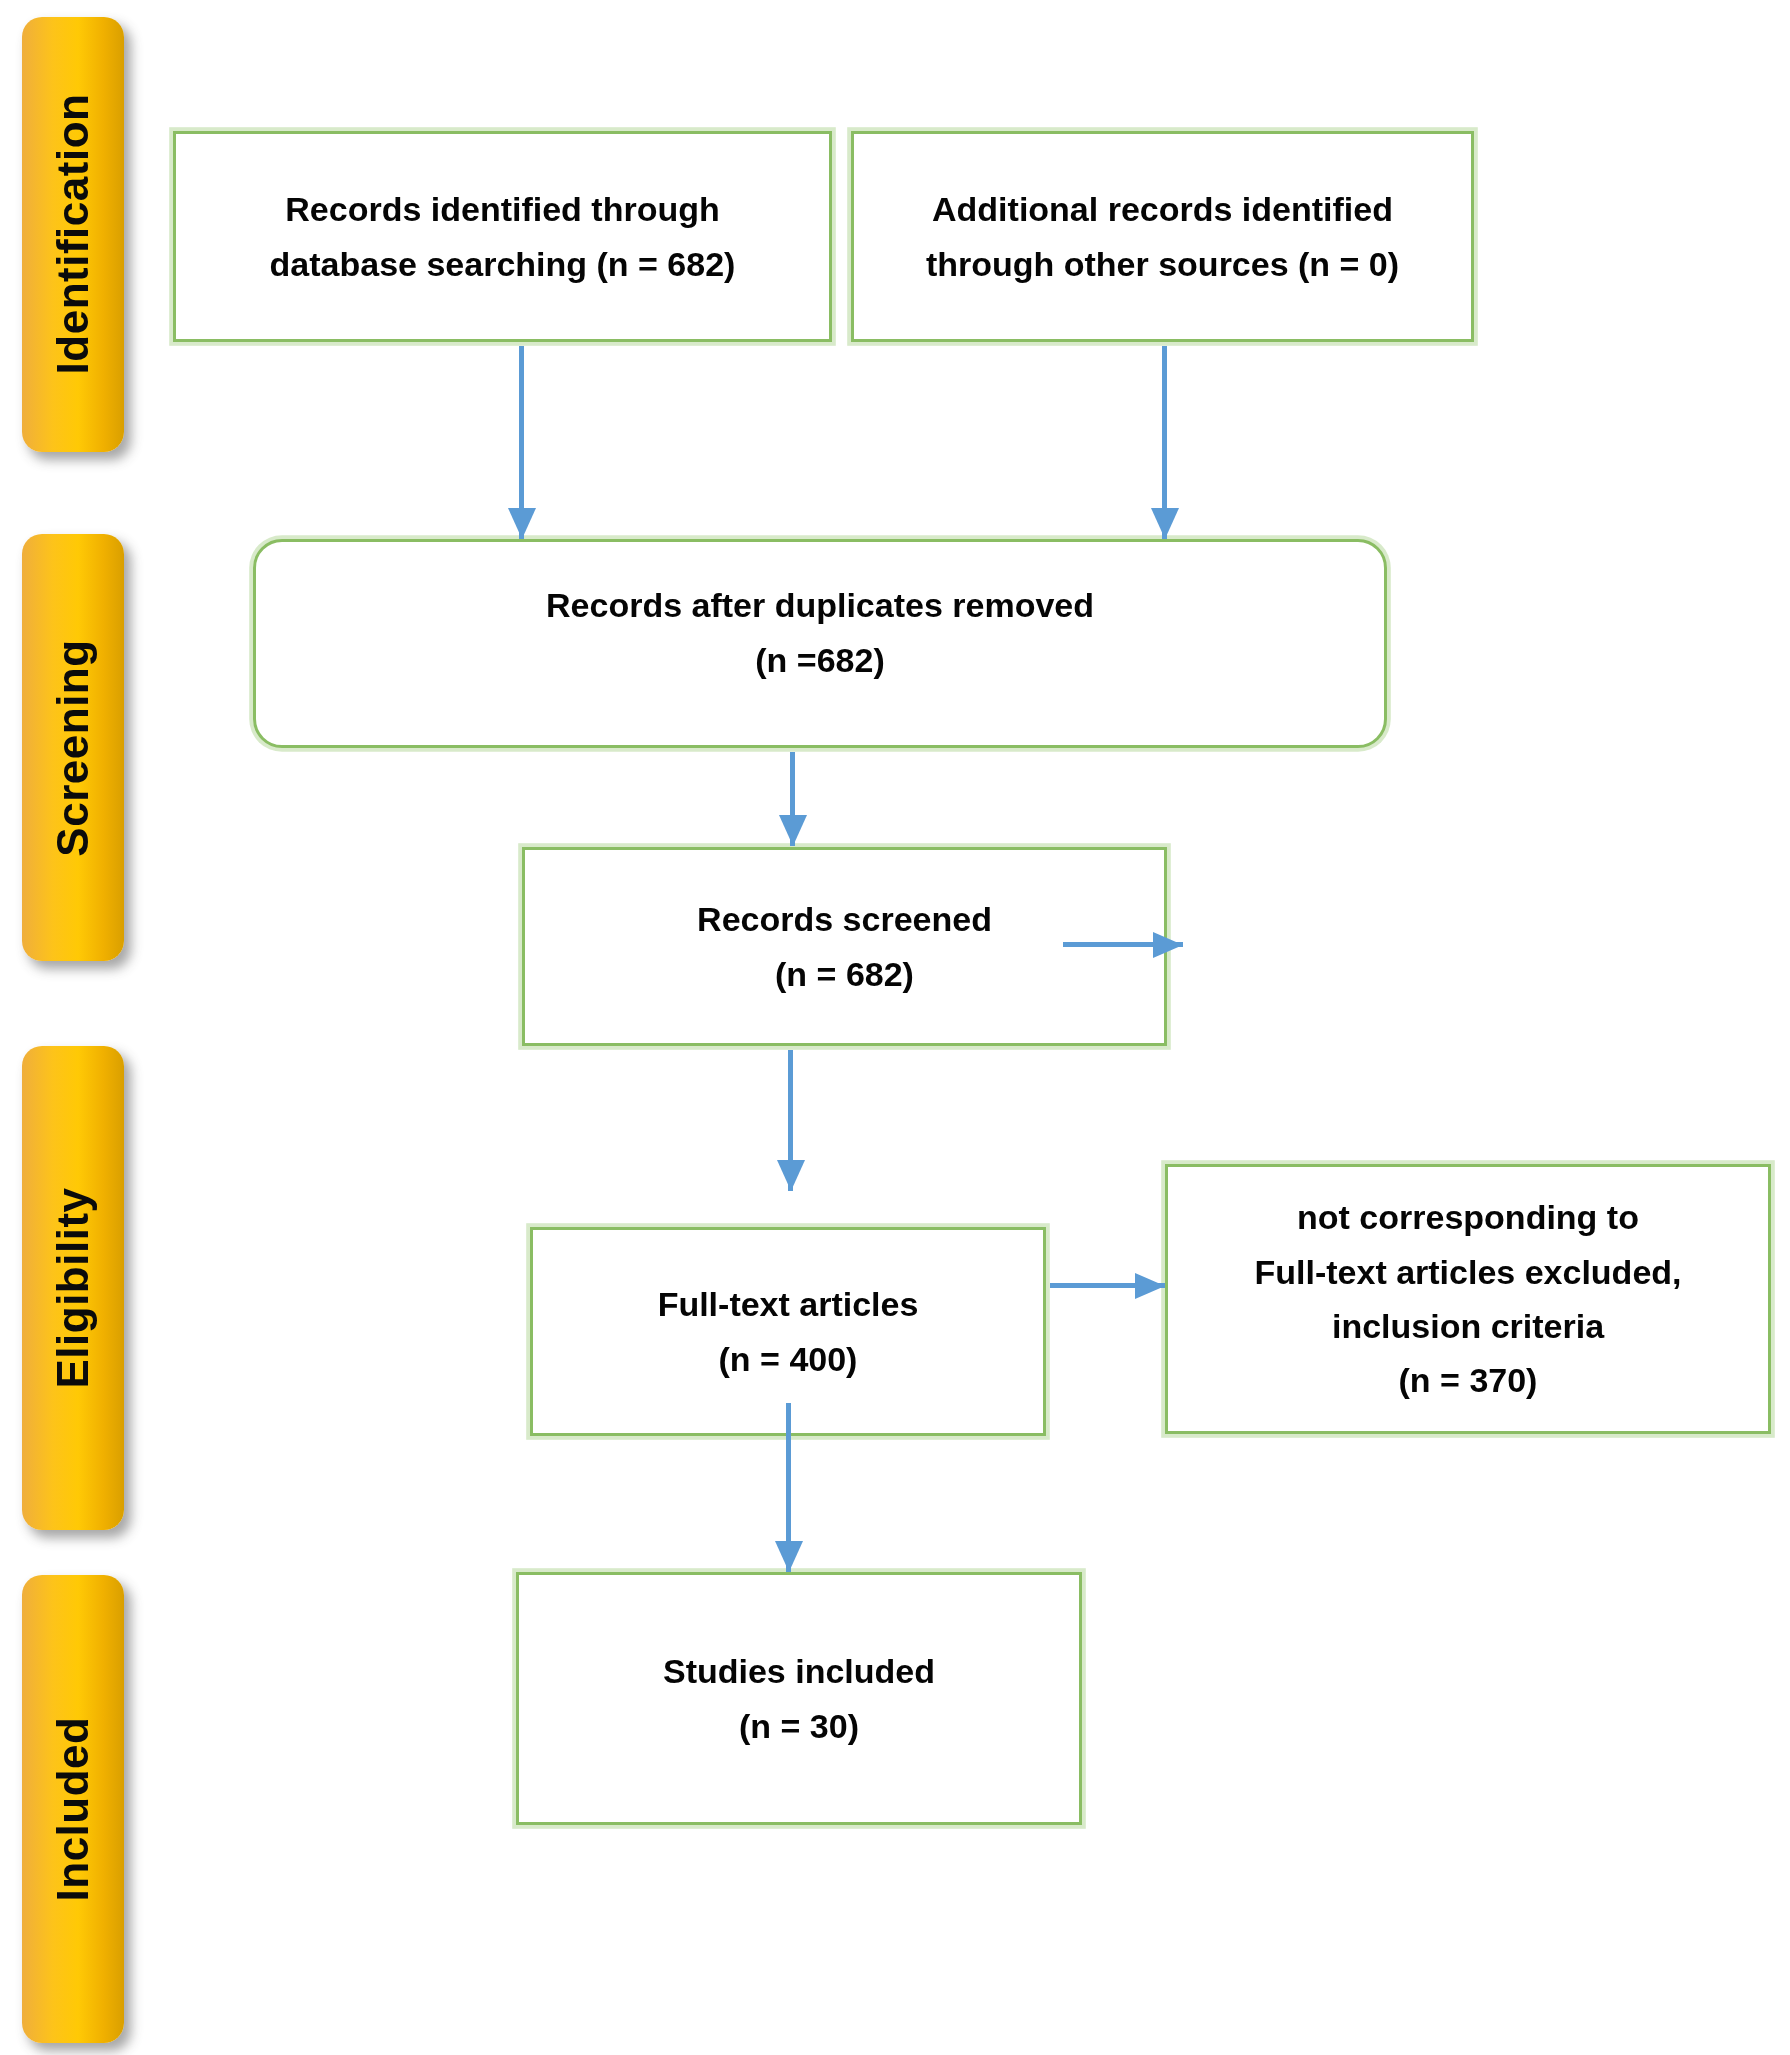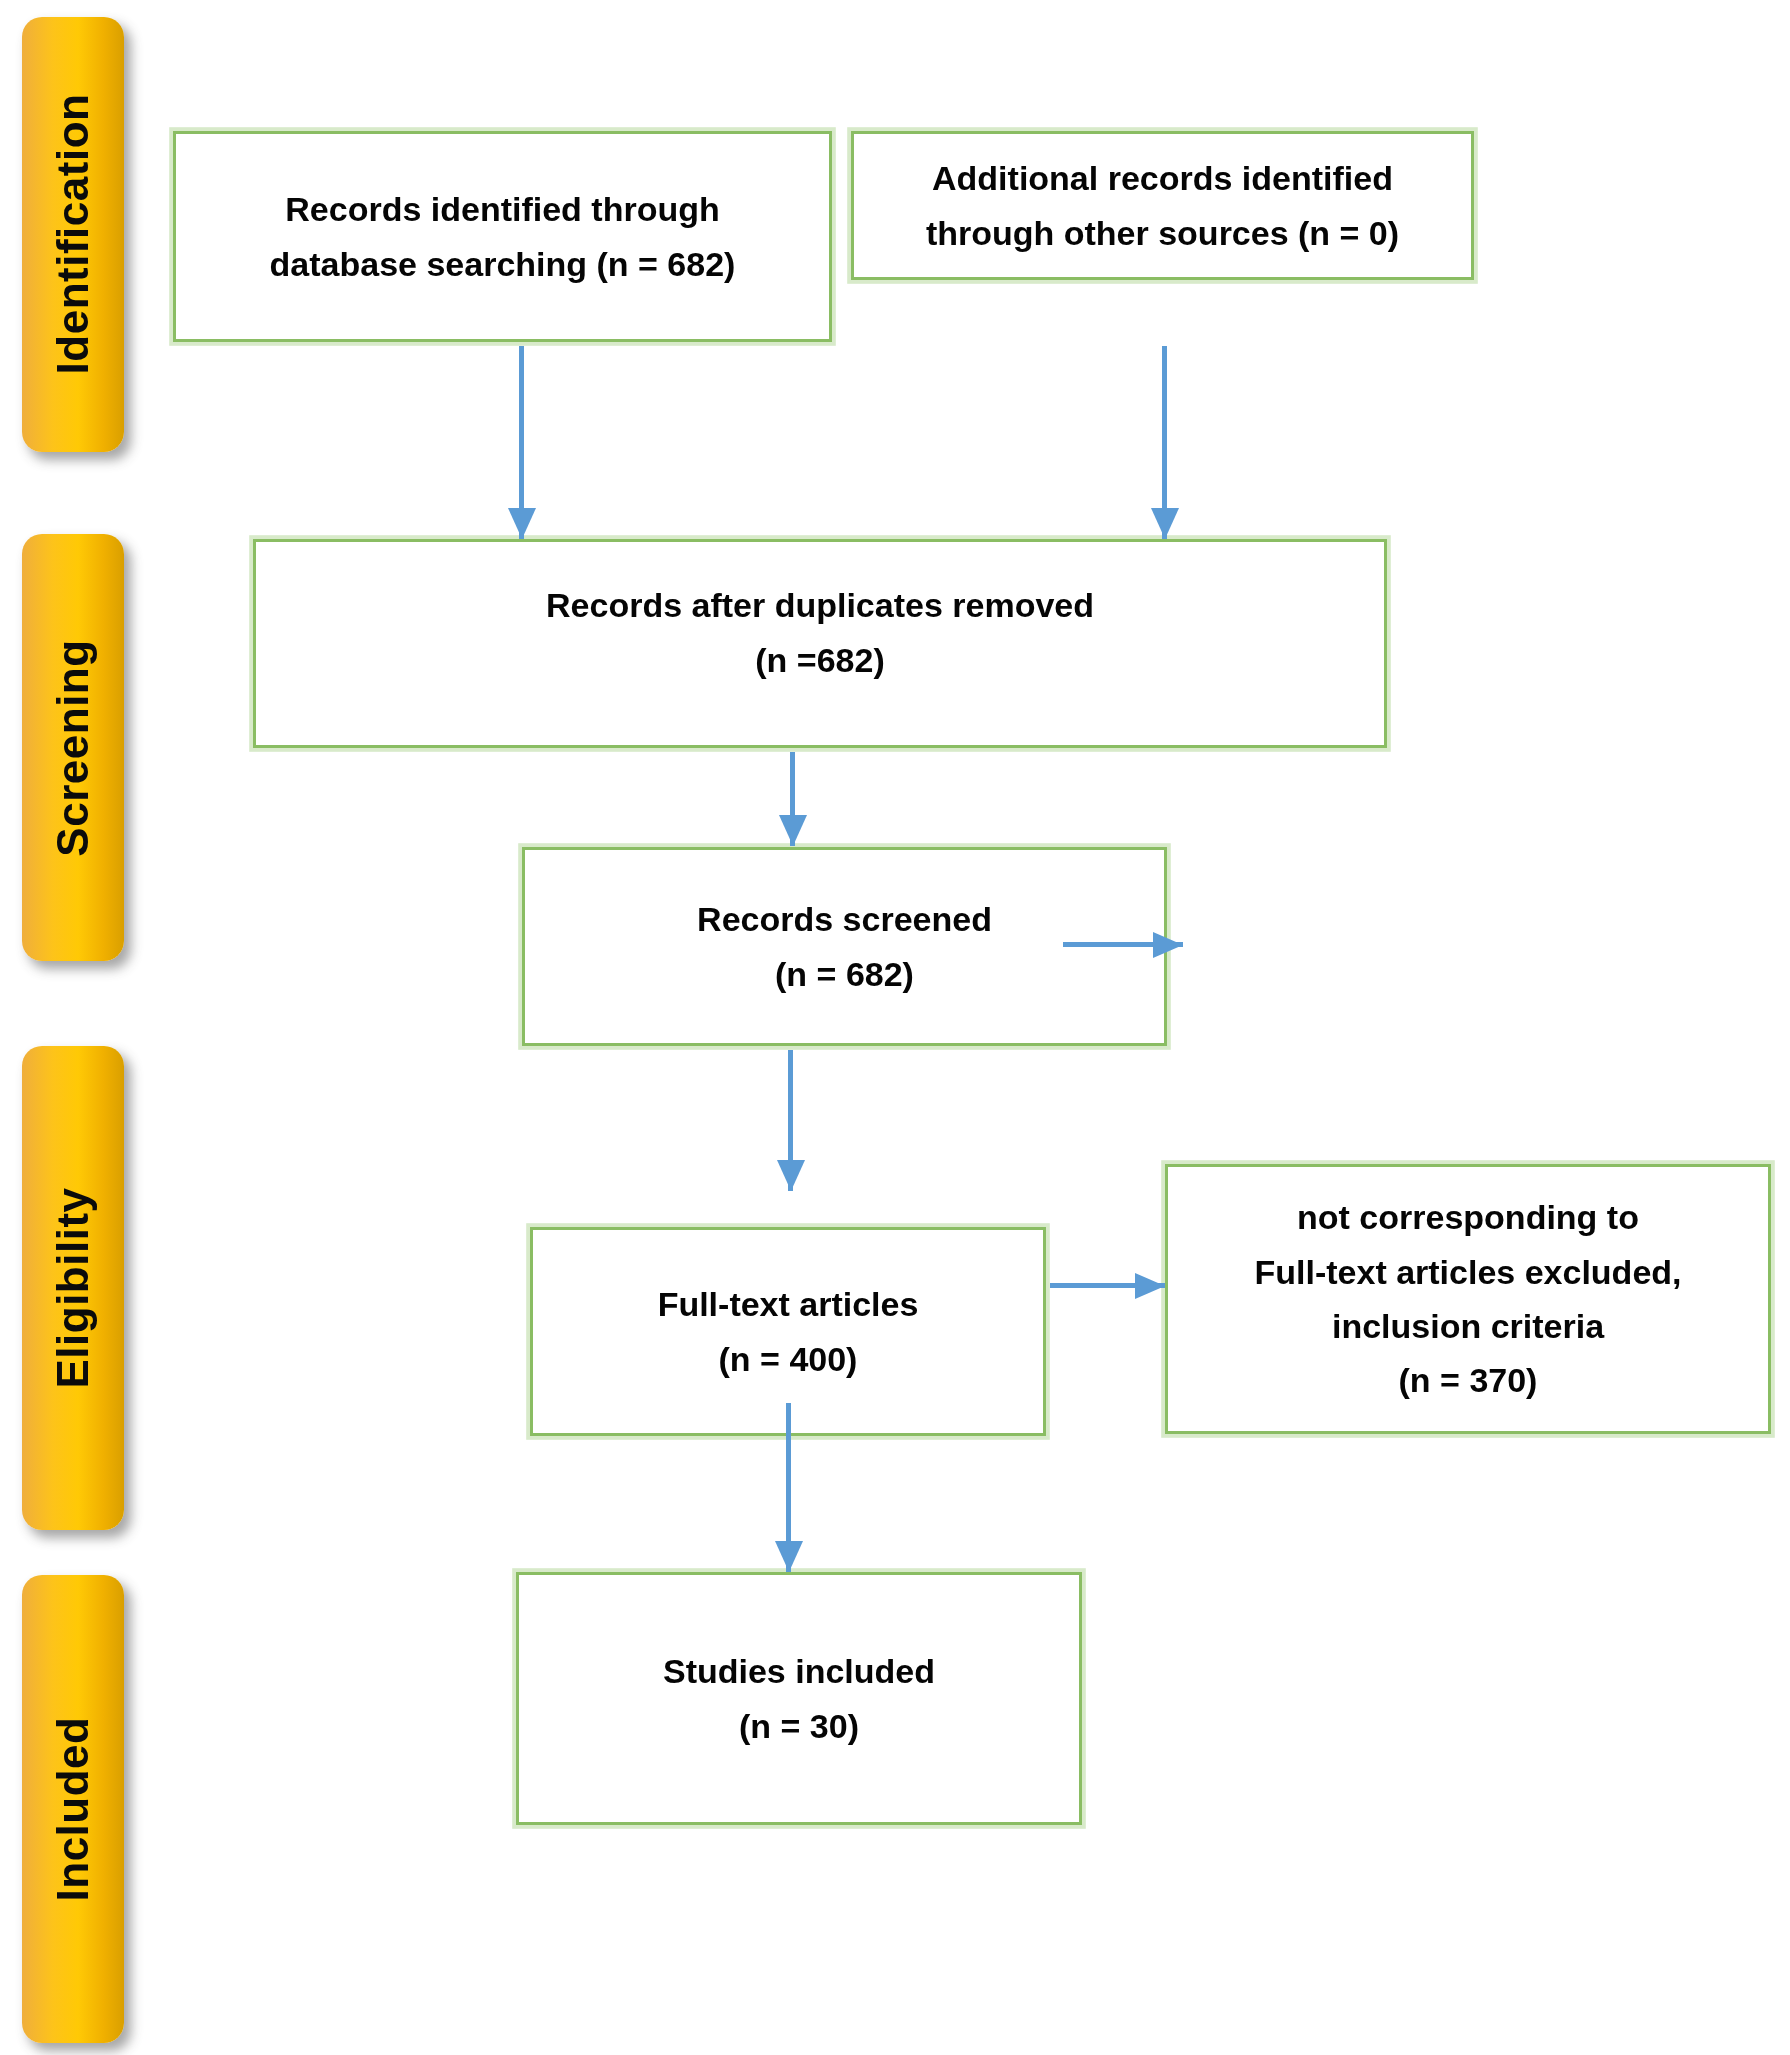--- a/index.html
+++ b/index.html
@@ -76,26 +76,26 @@
   </div>
   <div class="stage" style="top:1575px;height:468px;">
     <span class="vlabel">Included</span>
   </div>
 
   <div class="fbox" style="left:173px;top:131px;width:659px;height:211px;">
     <span class="ln">Records identified through</span>
     <span class="ln">database searching (n = 682)</span>
   </div>
 
-  <div class="fbox" style="left:851px;top:131px;width:623px;height:149px;">
+  <div class="fbox" style="left:851px;top:131px;width:623px;height:211px;">
     <span class="ln">Additional records identified</span>
     <span class="ln">through other sources (n = 0)</span>
   </div>
 
-  <div class="fbox" style="left:253px;top:539px;width:1134px;height:209px;padding-bottom:22px;">
+  <div class="fbox" style="left:253px;top:539px;width:1134px;height:209px;padding-bottom:22px;border-radius:29px;">
     <span class="ln">Records after duplicates removed</span>
     <span class="ln">(n =682)</span>
   </div>
 
   <div class="fbox" style="left:522px;top:847px;width:645px;height:199px;">
     <span class="ln">Records screened</span>
     <span class="ln">(n = 682)</span>
   </div>
 
 

